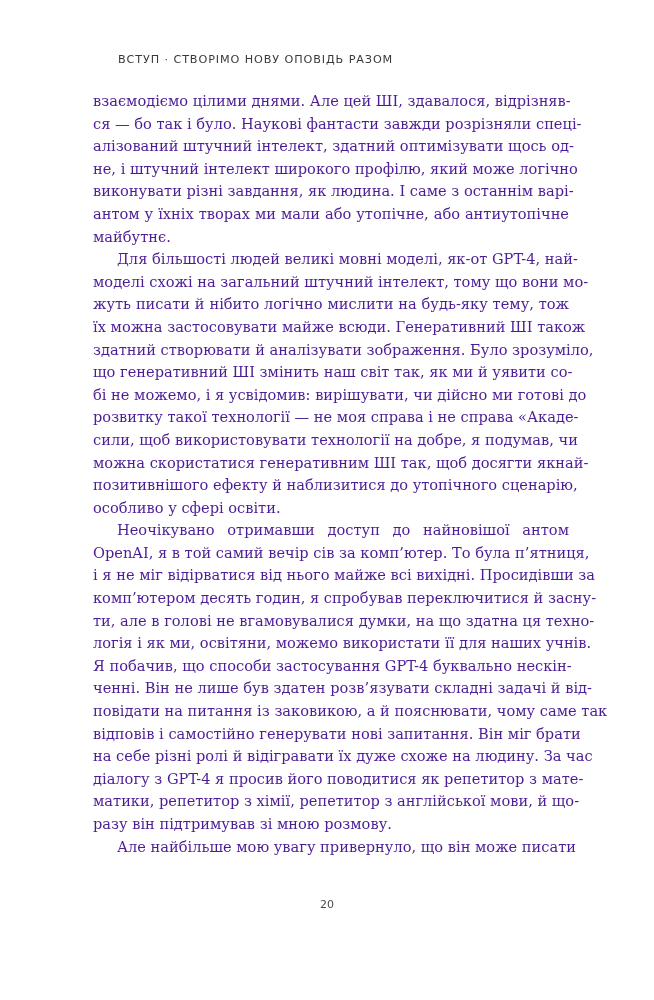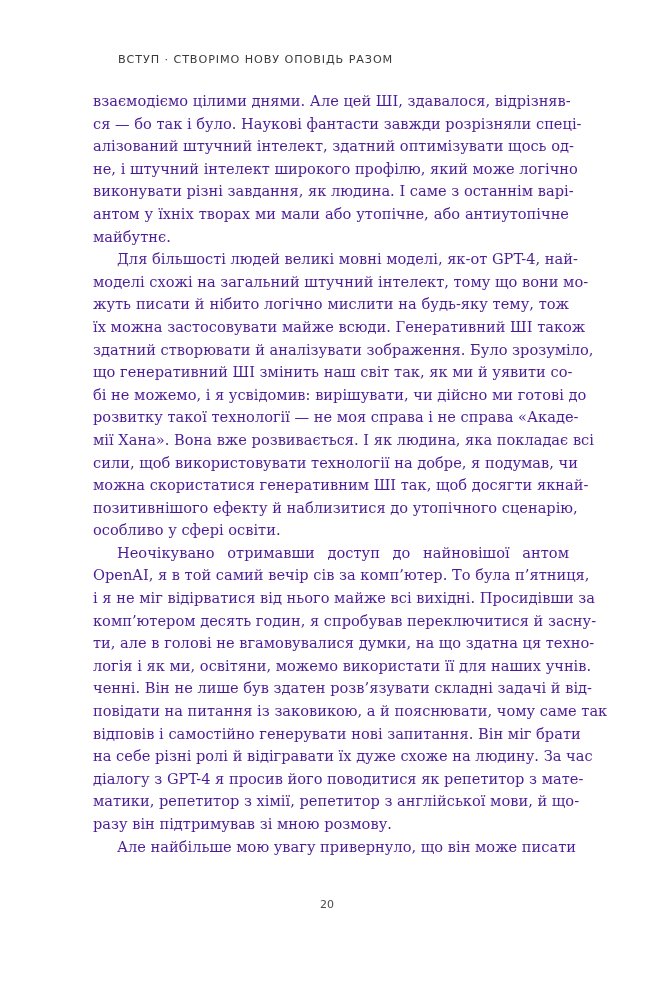--- a/index.html
+++ b/index.html
@@ -83,33 +83,33 @@
       </div>
     <div>
         <span class="line indent">Для більшості людей великі мовні моделі, як-от GPT-4, най-</span>
         <span class="line">моделі схожі на загальний штучний інтелект, тому що вони мо-</span>
         <span class="line">жуть писати й нібито логічно мислити на будь-яку тему, тож</span>
         <span class="line">їх можна застосовувати майже всюди. Генеративний ШІ також</span>
         <span class="line">здатний створювати й аналізувати зображення. Було зрозуміло,</span>
         <span class="line">що генеративний ШІ змінить наш світ так, як ми й уявити со-</span>
         <span class="line">бі не можемо, і я усвідомив: вирішувати, чи дійсно ми готові до</span>
         <span class="line">розвитку такої технології — не моя справа і не справа «Акаде-</span>
-        <span class="line">мії Хана». Вона вже розвивається. І як людина, яка покладає всі</span>
         <span class="line">сили, щоб використовувати технології на добре, я подумав, чи</span>
         <span class="line">можна скористатися генеративним ШІ так, щоб досягти якнай-</span>
         <span class="line">позитивнішого ефекту й наблизитися до утопічного сценарію,</span>
         <span class="line last">особливо у сфері освіти.</span>
       </div>
     <div>
         <span class="line indent">Неочікувано отримавши доступ до найновішої антом</span>
         <span class="line">OpenAI, я в той самий вечір сів за комп’ютер. То була п’ятниця,</span>
         <span class="line">і я не міг відірватися від нього майже всі вихідні. Просидівши за</span>
         <span class="line">комп’ютером десять годин, я спробував переключитися й засну-</span>
         <span class="line">ти, але в голові не вгамовувалися думки, на що здатна ця техно-</span>
         <span class="line">логія і як ми, освітяни, можемо використати її для наших учнів.</span>
+        <span class="line">Я побачив, що способи застосування GPT-4 буквально нескін-</span>
         <span class="line">ченні. Він не лише був здатен розв’язувати складні задачі й від-</span>
         <span class="line">повідати на питання із заковикою, а й пояснювати, чому саме так</span>
         <span class="line">відповів і самостійно генерувати нові запитання. Він міг брати</span>
         <span class="line">на себе різні ролі й відігравати їх дуже схоже на людину. За час</span>
         <span class="line">діалогу з GPT-4 я просив його поводитися як репетитор з мате-</span>
         <span class="line">матики, репетитор з хімії, репетитор з англійської мови, й що-</span>
         <span class="line last">разу він підтримував зі мною розмову.</span>
       </div>
     <div>
         <span class="line indent">Але найбільше мою увагу привернуло, що він може писати</span>

